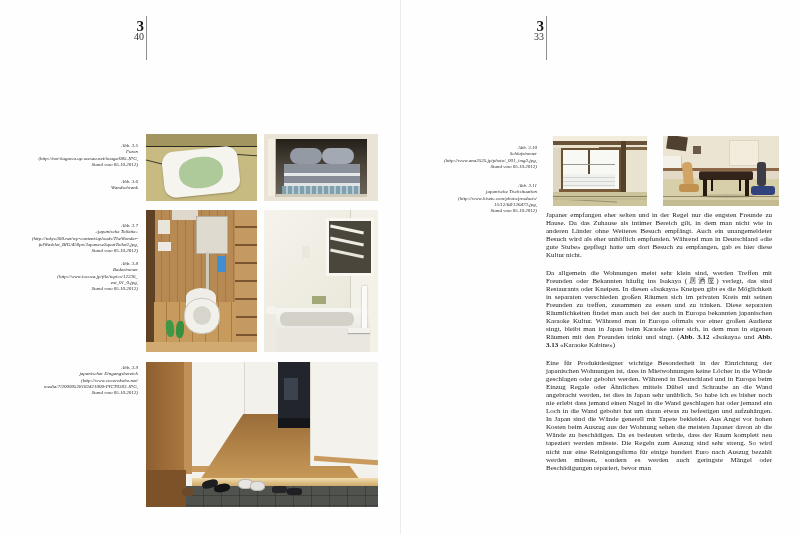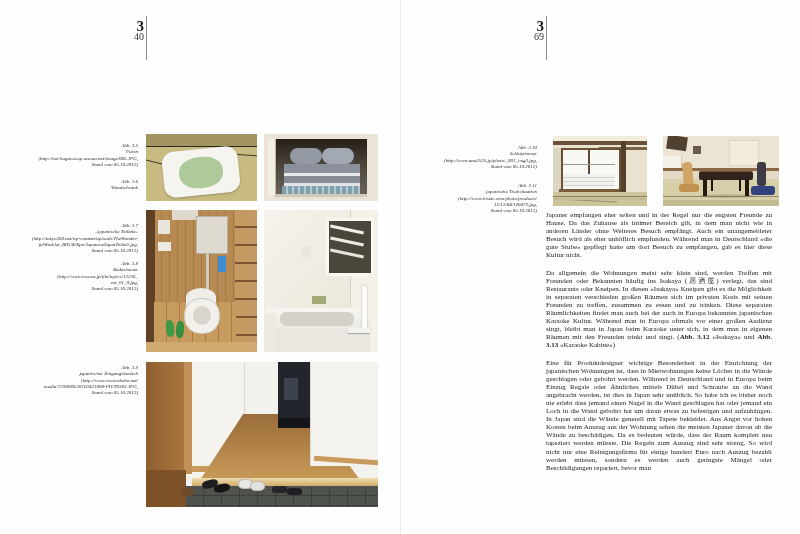--- a/index.html
+++ b/index.html
@@ -146,21 +146,21 @@
       <div style="left:92px;top:117px;width:13px;height:8px;background:#e9e7e3;border:1px solid #bcbab4;border-radius:40%"></div>
       <div style="left:104px;top:119px;width:13px;height:8px;background:#e4e2de;border:1px solid #bcbab4;border-radius:40%"></div>
       <div style="left:126px;top:124px;width:15px;height:7px;background:#26262a;border-radius:30%"></div>
       <div style="left:141px;top:126px;width:15px;height:7px;background:#202024;border-radius:30%"></div>
     </div>
   </div>
 
   <div class="page right">
     <div class="chapter-block">
       <div class="chapter">3</div>
-      <div class="pagenum">69</div>
+      <div class="pagenum">33</div>
     </div>
     <div class="headrule"></div>
 
     <div class="cap" style="top:145px">
       <div>Abb. 3.10</div>
       <div>Schlafzimmer</div>
       <div>(http://www.ana2525.jp/photo/_001_img3.jpg,</div>
       <div>Stand vom 05.10.2012)</div>
     </div>
     <div class="cap" style="top:183px">

